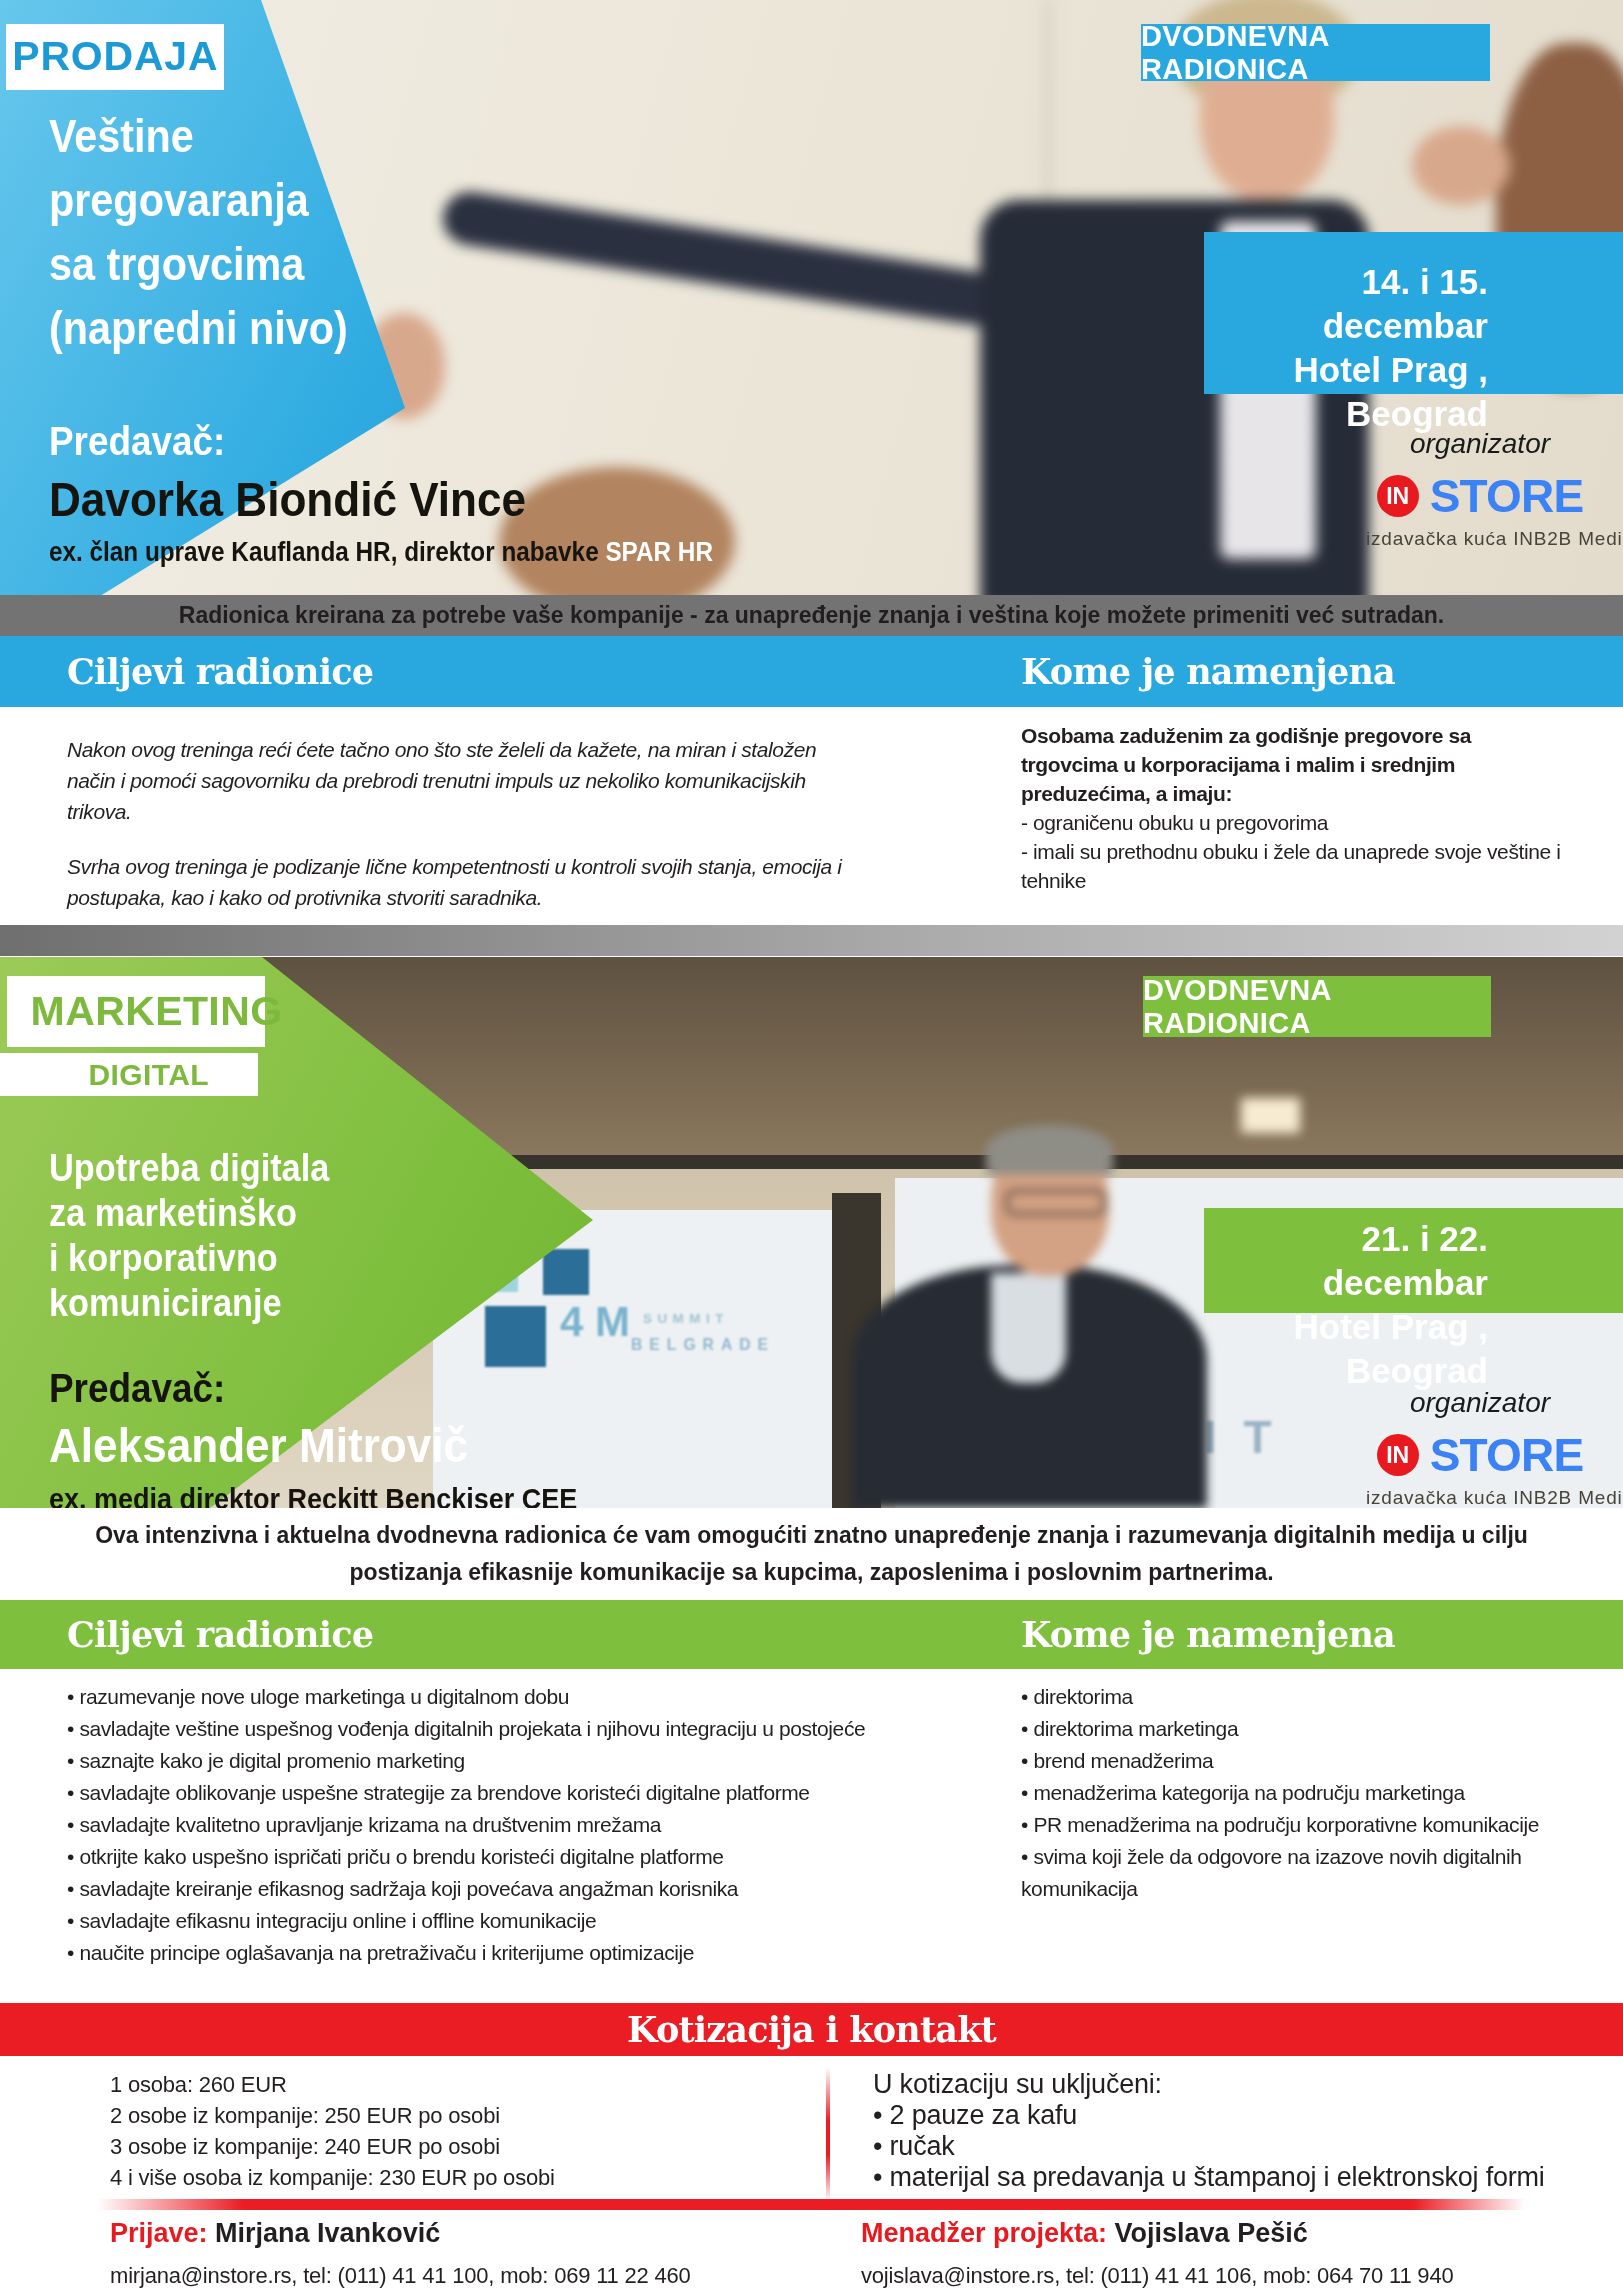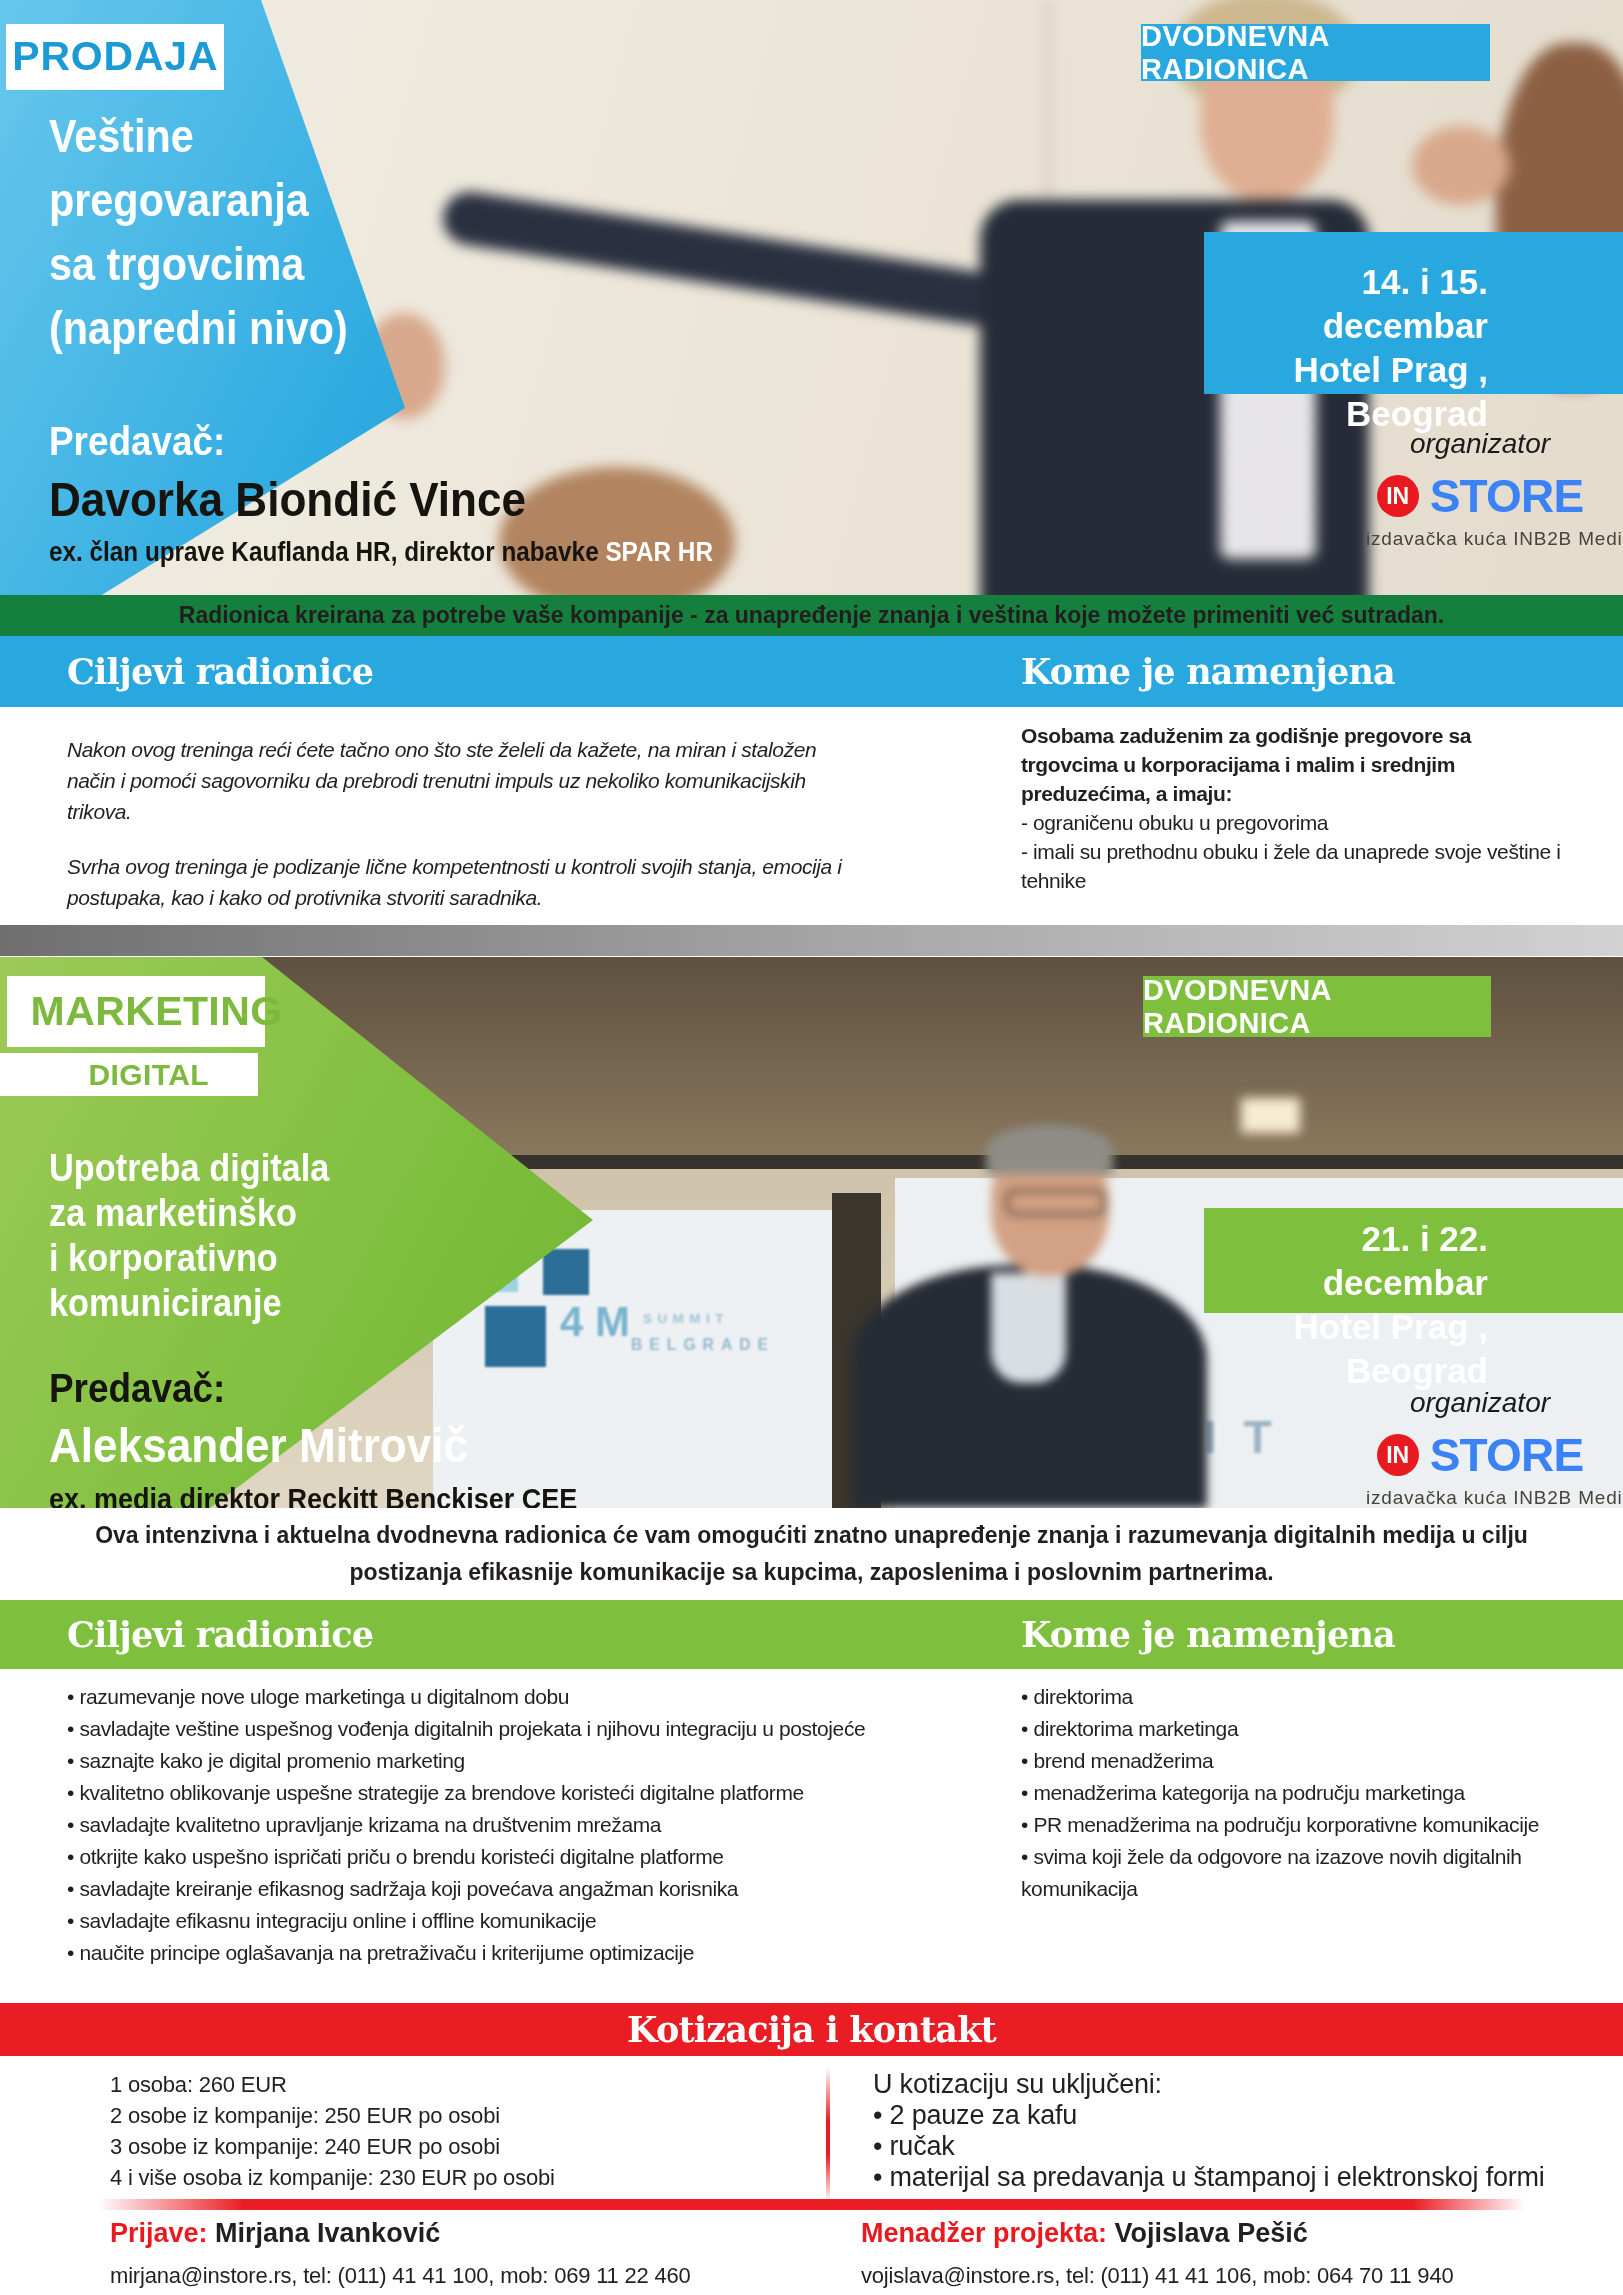--- a/index.html
+++ b/index.html
@@ -43,21 +43,21 @@
   .org{position:absolute;left:1366px;width:228px;text-align:center;}
   .org .org-label{font-style:italic;font-size:28px;color:#1a1a1a;}
   .org .logo-row{display:flex;align-items:center;justify-content:center;gap:11px;margin-top:9.4px;}
   .org .logo-circle{width:42px;height:42px;border-radius:50%;background:#e8191f;color:#fff;
                     display:flex;align-items:center;justify-content:center;font-weight:bold;font-size:23px;}
   .org .logo-store{font-weight:bold;font-size:46px;letter-spacing:-0.8px;color:#3b82f6;}
   .org .logo-sub{font-size:19px;color:#474439;margin-top:4.7px;letter-spacing:0.8px;white-space:nowrap;}
   .org1{top:428px;}
 
   
-  .band1{position:absolute;left:0;top:595px;width:1623px;height:41px;background:#15803d;
+  .band1{position:absolute;left:0;top:595px;width:1623px;height:41px;background:#737373;
          display:flex;align-items:center;justify-content:center;}
   .band1 span,.band2 div{font-weight:bold;font-size:23px;color:#221e1f;}
   .bar{position:absolute;left:0;right:0;height:71px;}
   .bar1{top:636px;background:#29a8e0;}
   .bar .bar-left{position:absolute;left:67px;top:0;bottom:0;display:flex;align-items:center;}
   .bar .bar-right{position:absolute;left:1021px;top:0;bottom:0;display:flex;align-items:center;}
   .bar span{font-family:"DejaVu Serif",serif;font-weight:bold;font-size:35px;color:#fff;letter-spacing:-0.8px;}
 
   .b1-left{position:absolute;left:67px;top:734px;width:785px;font-size:21px;line-height:31px;letter-spacing:-0.4px;}
   .b1-left p{margin:0 0 23.6px 0;font-style:italic;}
@@ -310,21 +310,21 @@
     <div class="bar-right">
         <span>Kome je namenjena</span>
       </div>
   </div>
 
   <div class="b2-left">
     <ul>
       <li>• razumevanje nove uloge marketinga u digitalnom dobu</li>
       <li>• savladajte veštine uspešnog vođenja digitalnih projekata i njihovu integraciju u postojeće</li>
       <li>• saznajte kako je digital promenio marketing</li>
-      <li>• kvalitetno oblikovanje uspešne strategije za brendove koristeći digitalne platforme</li>
+      <li>• savladajte oblikovanje uspešne strategije za brendove koristeći digitalne platforme</li>
       <li>• savladajte kvalitetno upravljanje krizama na društvenim mrežama</li>
       <li>• otkrijte kako uspešno ispričati priču o brendu koristeći digitalne platforme</li>
       <li>• savladajte kreiranje efikasnog sadržaja koji povećava angažman korisnika</li>
       <li>• savladajte efikasnu integraciju online i offline komunikacije</li>
       <li>• naučite principe oglašavanja na pretraživaču i kriterijume optimizacije</li>
     </ul>
   </div>
 
   <div class="b2-right">
     <ul>

